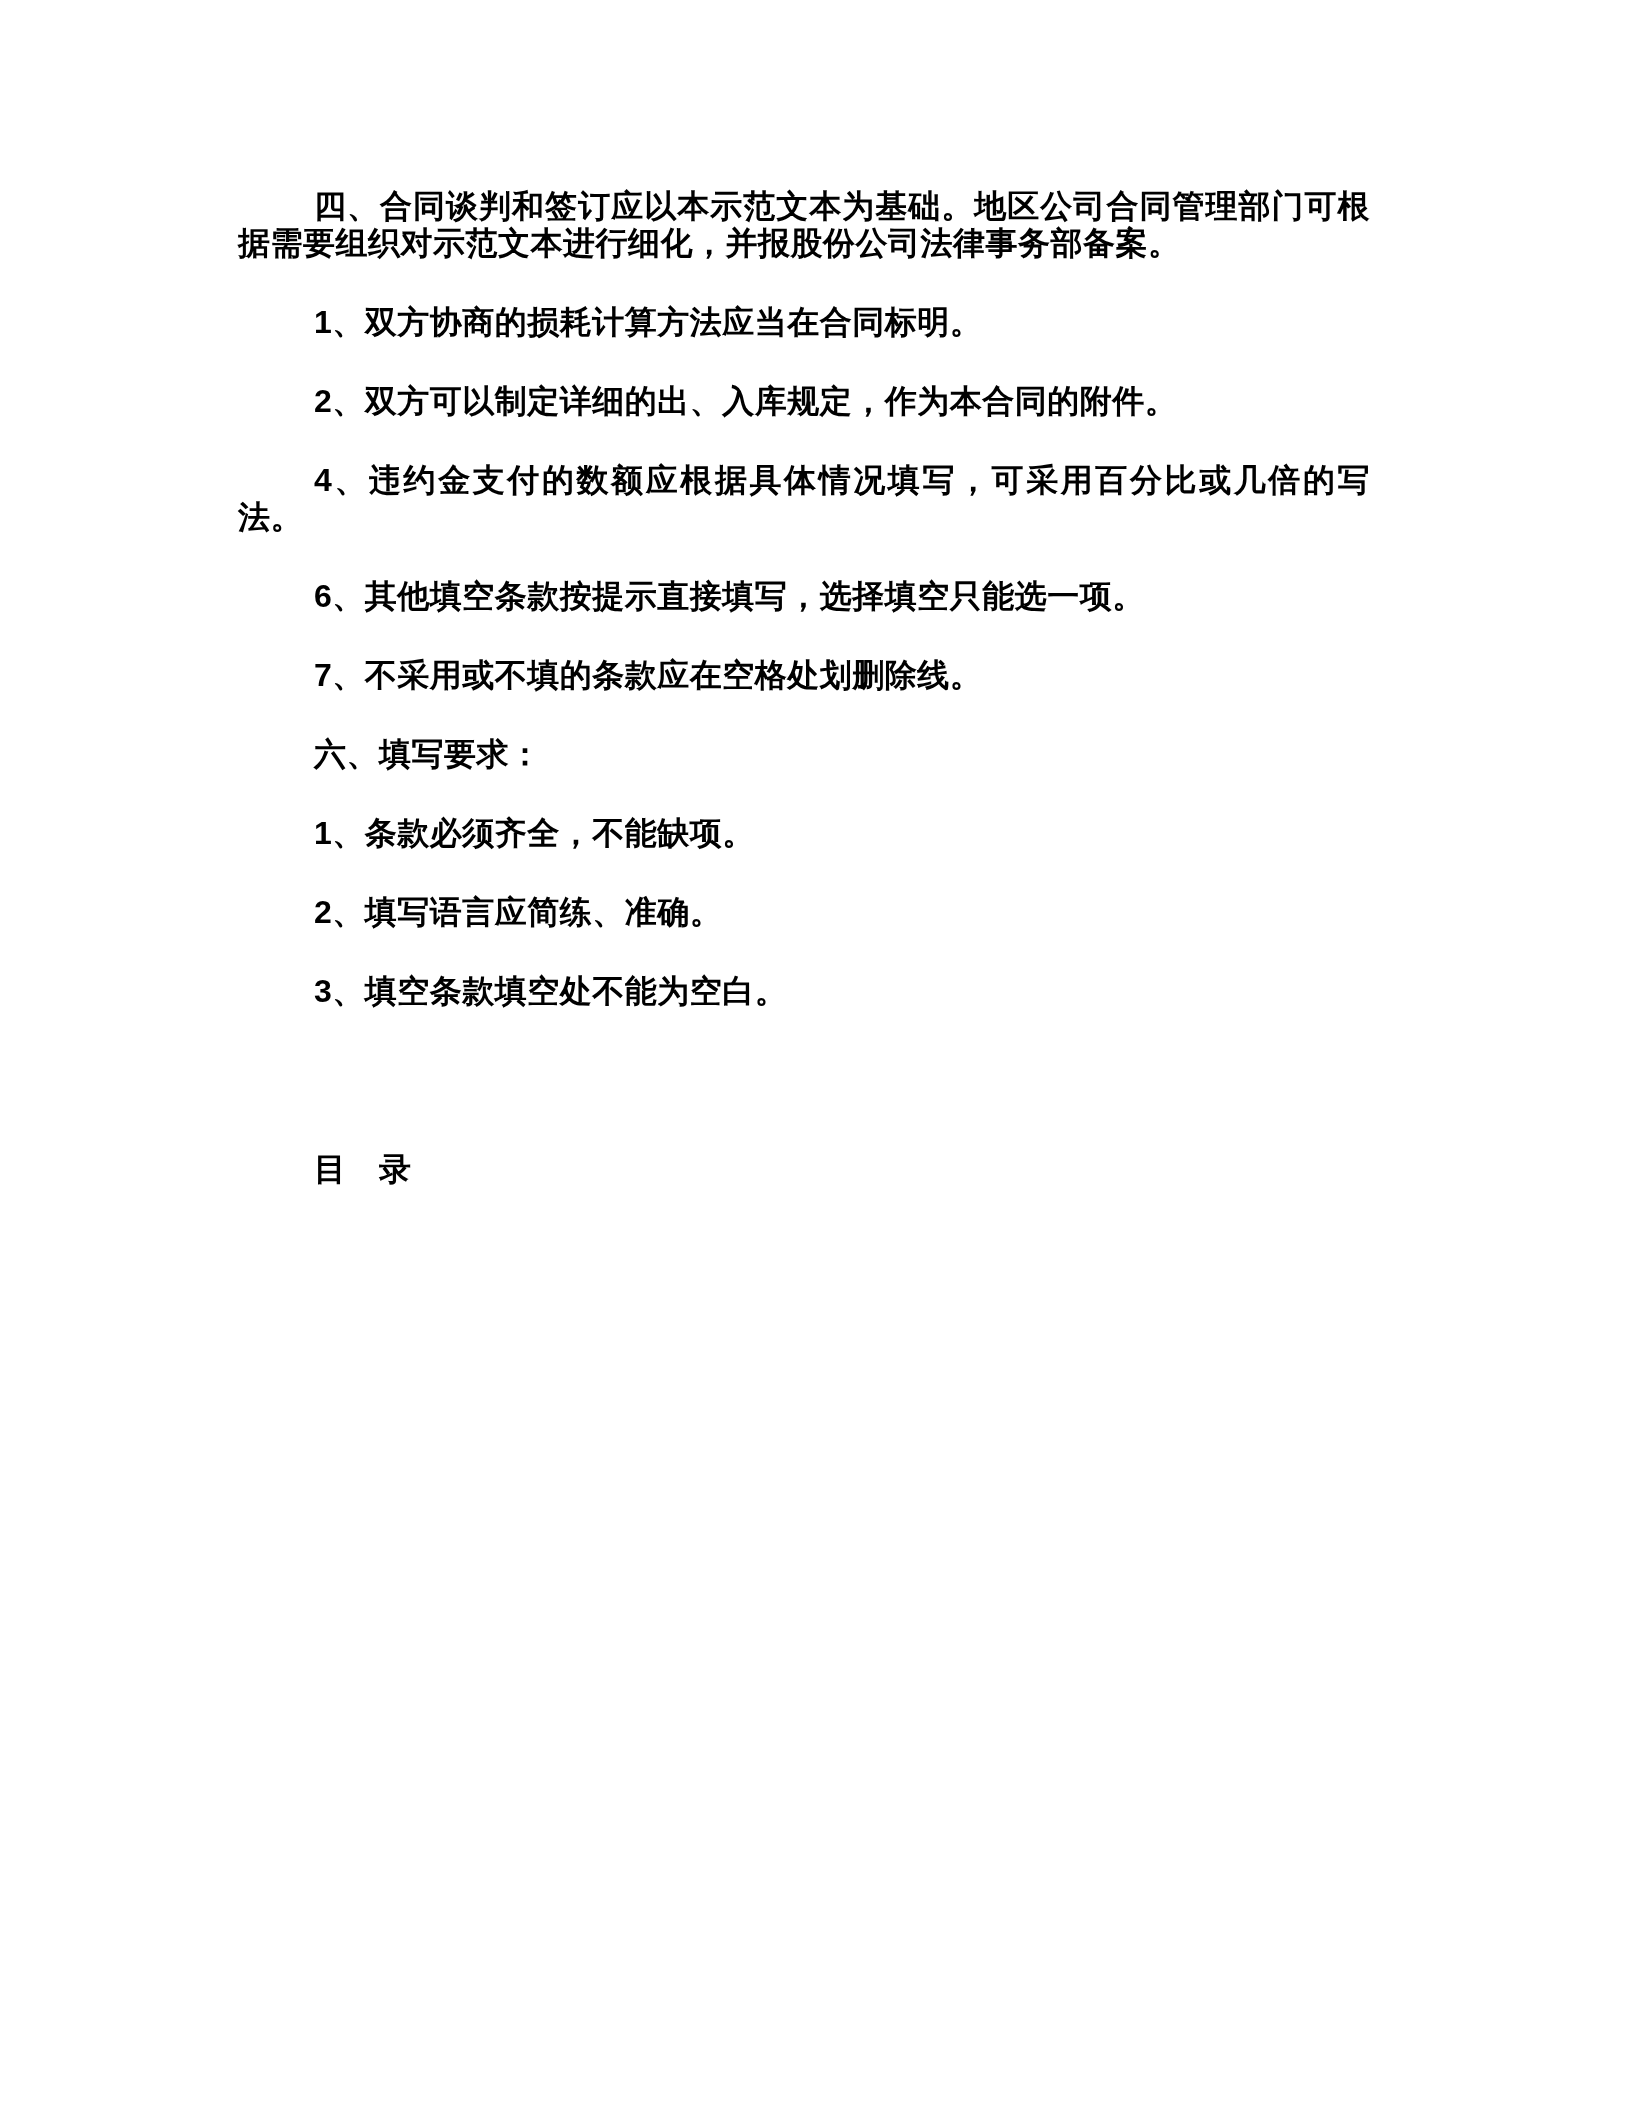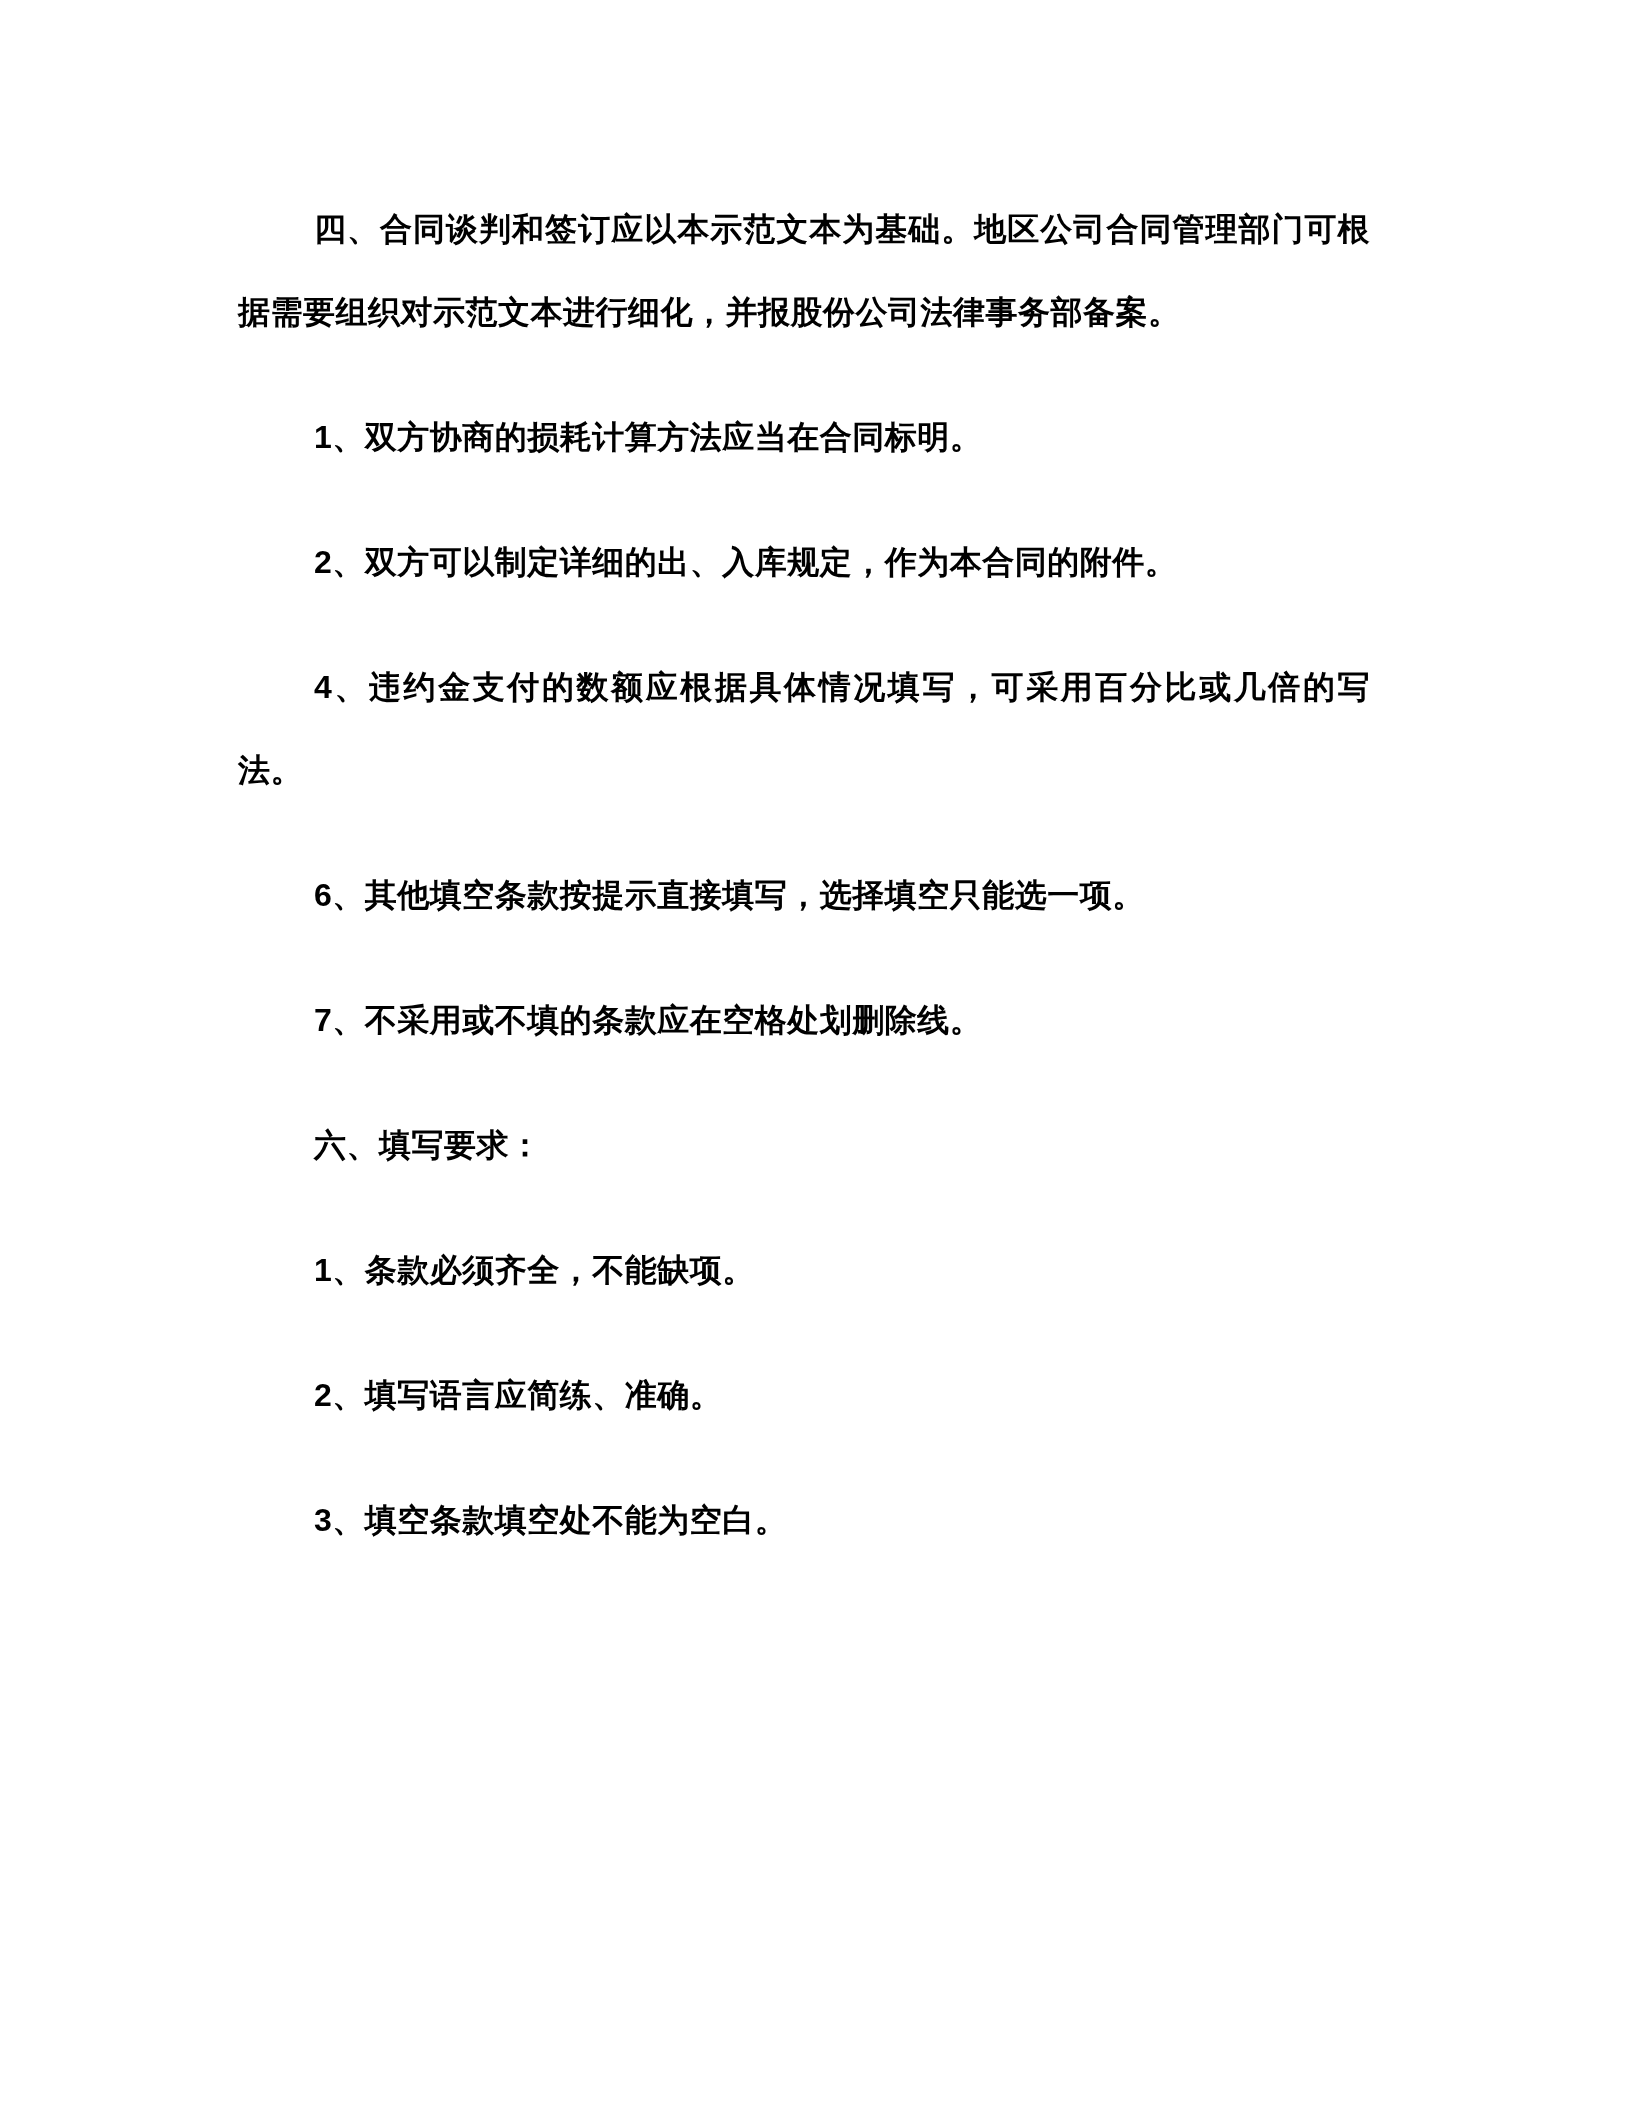--- a/index.html
+++ b/index.html
@@ -16,21 +16,21 @@
     box-sizing: border-box;
     width: 1632px;
     height: 2112px;
     background: #ffffff;
     padding: 188px 262px 0 238px;
     font-family: "Liberation Sans", "DejaVu Sans", sans-serif;
   }
   .para {
     margin: 0 0 42px 0;
     font-size: 32px;
-    line-height: 83px;
+    line-height: 37px;
     font-weight: 700;
     color: #000000;
     text-align: justify;
     text-indent: 76px;
     letter-spacing: 0.5px;
     word-break: break-all;
   }
   .para.toc {
     margin-top: 141px;
     text-align: left;
@@ -43,13 +43,14 @@
   <p class="para">四、合同谈判和签订应以本示范文本为基础。地区公司合同管理部门可根据需要组织对示范文本进行细化，并报股份公司法律事务部备案。</p>
   <p class="para">1、双方协商的损耗计算方法应当在合同标明。</p>
   <p class="para">2、双方可以制定详细的出、入库规定，作为本合同的附件。</p>
   <p class="para">4、违约金支付的数额应根据具体情况填写，可采用百分比或几倍的写法。</p>
   <p class="para">6、其他填空条款按提示直接填写，选择填空只能选一项。</p>
   <p class="para">7、不采用或不填的条款应在空格处划删除线。</p>
   <p class="para">六、填写要求：</p>
   <p class="para">1、条款必须齐全，不能缺项。</p>
   <p class="para">2、填写语言应简练、准确。</p>
   <p class="para">3、填空条款填空处不能为空白。</p>
+  <p class="para toc">目　录</p>
 </div>
 
 </body></html>

